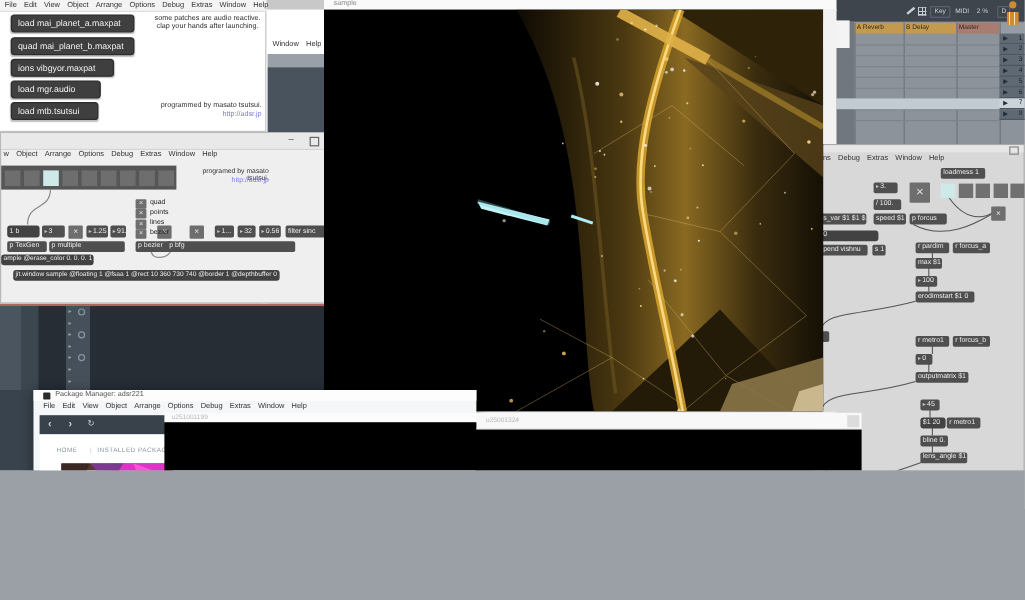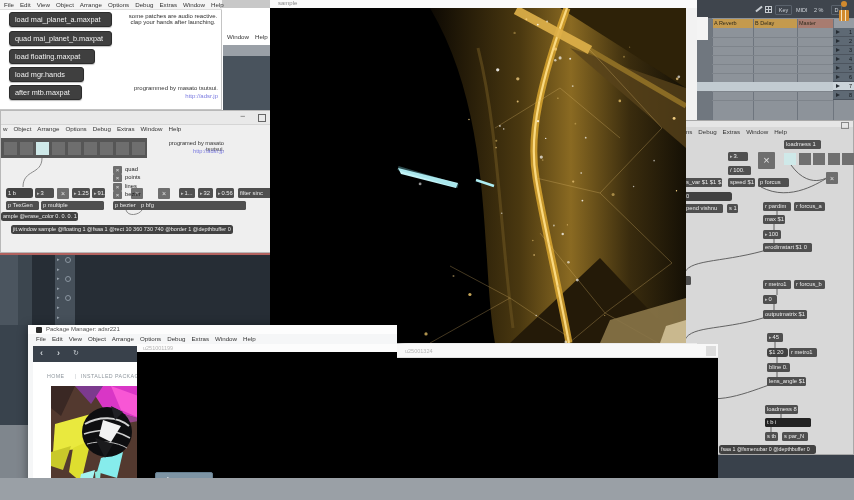--- a/index.html
+++ b/index.html
@@ -1,16 +1,16 @@
 <!DOCTYPE html>
 <html><head>
 <meta charset="utf-8">
 <style>
   html,body{margin:0;padding:0;background:#9aa0a6;font-family:"Liberation Sans",sans-serif;}
-  #desktop{position:relative;width:854px;height:478px;overflow:hidden;background:#c8c8c8;}
+  #desktop{position:relative;width:854px;height:392px;overflow:hidden;background:#c8c8c8;}
   .abs{position:absolute;}
   .win{position:absolute;box-sizing:border-box;}
   
   .obj,.msg,.num{position:absolute;background:#4f4f4f;color:#ececec;font-size:5.8px;line-height:9px;height:9px;padding:0 2px;border-radius:1.5px;white-space:nowrap;overflow:hidden;box-sizing:border-box;}
   .msg{background:#424242;border-radius:2.5px;}
   .objdark{background:#232323;}
   .num .tri{color:#c2c2c2;font-size:5px;margin-right:1px;}
   .tog{position:absolute;background:#6e6e6e;color:#e3e3e3;display:flex;align-items:center;justify-content:center;font-size:7px;line-height:1;box-sizing:border-box;border-radius:1px;}
   .menu-row{position:absolute;display:flex;gap:6px;font-size:6.2px;color:#333;white-space:nowrap;align-items:center;}
   .menu-row span{cursor:default;}
@@ -141,23 +141,23 @@
         <span>Arrange</span>
         <span>Options</span>
         <span>Debug</span>
         <span>Extras</span>
         <span>Window</span>
         <span>Help</span>
       </div>
     <div id="btns-a">
         <div class="btn-max" style="position: absolute; left: 9px; top: 12px; width: 103px; height: 15px;">load mai_planet_a.maxpat</div>
         <div class="btn-max" style="position: absolute; left: 9px; top: 31px; width: 103px; height: 15px;">quad mai_planet_b.maxpat</div>
-        <div class="btn-max" style="position: absolute; left: 9px; top: 49px; width: 86px; height: 15px;">load floating.maxpat</div>
-        <div class="btn-max" style="position: absolute; left: 9px; top: 67px; width: 75px; height: 15px;">load mgr.hands</div>
-        <div class="btn-max" style="position: absolute; left: 9px; top: 85px; width: 73px; height: 15px;">after mtb.maxpat</div>
+        <div class="btn-max" style="position: absolute; left: 9px; top: 49px; width: 86px; height: 15px;">ions vibgyor.maxpat</div>
+        <div class="btn-max" style="position: absolute; left: 9px; top: 67px; width: 75px; height: 15px;">load mgr.audio</div>
+        <div class="btn-max" style="position: absolute; left: 9px; top: 85px; width: 73px; height: 15px;">load mtb.tsutsui</div>
       </div>
     <div class="ctext" style="left:126px;top:13px;width:94px;font-size:6px;white-space:pre-line;text-align:center;color:#2e2e2e;">some patches are audio reactive.
 clap your hands after launching.</div>
     <div class="ctext" style="left:110px;top:85px;width:108px;font-size:6px;text-align:right;">programmed by masato tsutsui.</div>
     <div class="ctext link" style="left:110px;top:93px;width:108px;font-size:6px;text-align:right;">http://adsr.jp</div>
   </div>
 
   <div id="window-b" class="win" style="left: 218px; top: 8px; width: 52px; height: 245px; background: rgb(255, 255, 255); border-left: 1px solid rgb(204, 204, 204); z-index: 9;">
     <div id="menu-b" class="menu-row" style="left:8px;top:25px;">
         <span>Window</span>

